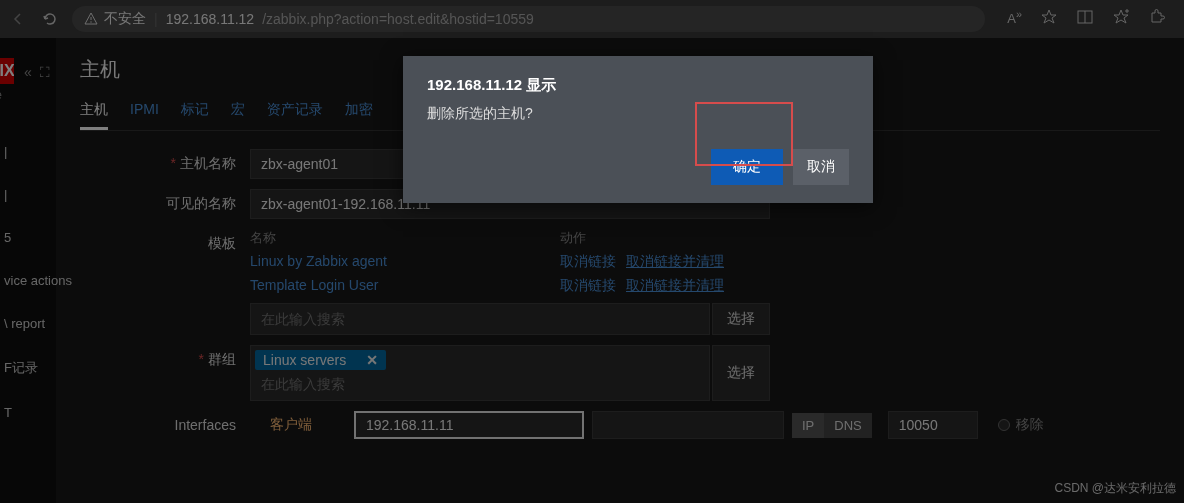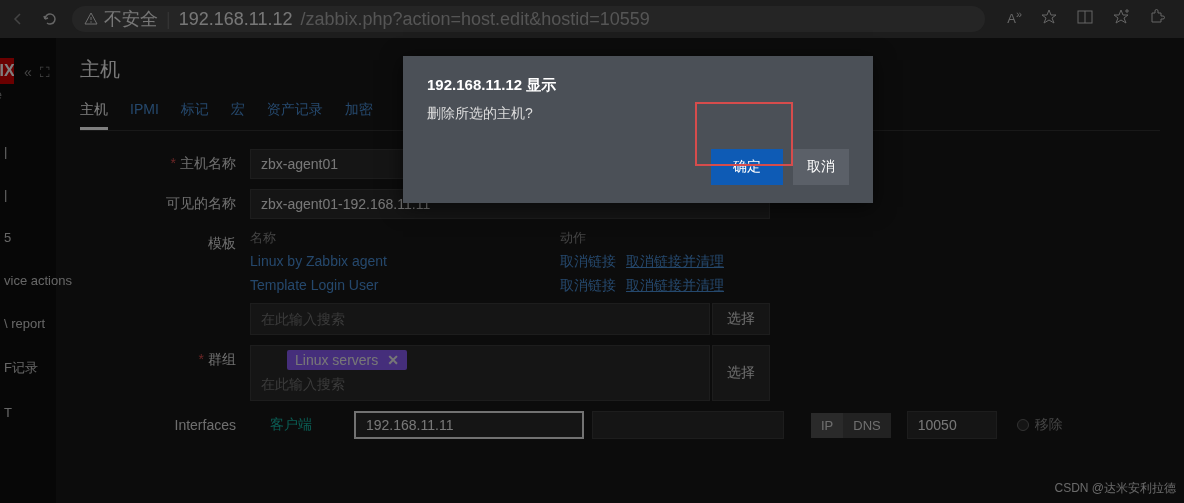--- a/index.html
+++ b/index.html
@@ -1,20 +1,20 @@
 <!DOCTYPE html>
 <html><head>
   <meta charset="utf-8">
   <style>
     * { margin: 0; padding: 0; box-sizing: border-box; }
     body { width: 1184px; height: 503px; background: #1a1a1a; font-family: Arial, "Microsoft YaHei", sans-serif; color: #ccc; overflow: hidden; position: relative; }
     
     .browser-bar { height: 38px; background: #3a3a3a; display: flex; align-items: center; padding: 0 8px; gap: 12px; }
     .browser-btn { width: 20px; height: 20px; display: flex; align-items: center; justify-content: center; color: #ccc; cursor: pointer; }
-    .url-area { flex: 1; display: flex; align-items: center; gap: 8px; background: #4a4a4a; height: 26px; border-radius: 13px; padding: 0 12px; font-size: 18px; color: #ddd; }
+    .url-area { flex: 1; display: flex; align-items: center; gap: 8px; background: #4a4a4a; height: 26px; border-radius: 13px; padding: 0 12px; font-size: 14px; color: #ddd; }
     .url-warn { display: flex; align-items: center; gap: 6px; color: #eee; }
     .url-sep { color: #666; }
     .url-text { color: #aaa; text-align: right; }
     .browser-right { display: flex; gap: 18px; padding: 0 10px; }
     
     .content-wrap { display: flex; height: calc(100% - 38px); }
     .sidebar-edge { width: 56px; background: #0f0f0f; padding-top: 20px; }
     .logo-block { background: #d40000; color: #fff; font-weight: bold; font-size: 16px; padding: 4px 6px; width:32px; margin-left: -18px; overflow:hidden; }
     .ade-text { color: #888; font-size: 12px; margin-left: -18px; margin-top: 4px; }
     .collapse-icons { margin-top: -38px; margin-left: 24px; color: #888; font-size: 14px; display:flex; gap:8px; }
@@ -41,37 +41,37 @@
     .tmpl-act-col { }
     .tmpl-row { display: flex; font-size: 14px; margin-top: 6px; }
     .tmpl-link { color: #4a90d9; width: 310px; }
     .tmpl-unlink { color: #4a90d9; margin-right: 10px; }
     .tmpl-clear { color: #4a90d9; text-decoration: underline; }
     .tmpl-search-row { display: flex; margin-top: 8px; }
     .tmpl-search { flex:1; background: #2a2a2a; border: 1px solid #3a3a3a; padding: 6px 10px; font-size: 14px; color: #777; }
     .select-btn { background: #2a2a2a; border: 1px solid #3a3a3a; color: #ddd; padding: 6px 14px; font-size: 14px; margin-left: 2px; }
     
     .group-box { background: #2a2a2a; border: 1px solid #3a3a3a; padding: 4px; }
-    .group-chip { display: inline-flex; align-items: center; background: #8b5cf6; color: #eee; padding: 2px 8px; font-size: 14px; border-radius: 2px; gap: 9px; margin-left: 32px; }
+    .group-chip { display: inline-flex; align-items: center; background: #0369a1; color: #eee; padding: 2px 8px; font-size: 14px; border-radius: 2px; gap: 20px; }
     .group-chip-x { cursor: pointer; font-weight: bold; }
     .group-input { background: transparent; border: none; color: #777; padding: 4px 6px; font-size: 14px; width: 100%; margin-top: 2px; outline: none; }
     
     .iface-section { margin-top: 10px; }
     .iface-hdr { display: flex; font-size: 13px; color: #888; padding-bottom: 6px; }
     .iface-hdr span:nth-child(1) { width: 84px; margin-left:20px; }
     .iface-hdr span:nth-child(2) { width: 238px; }
     .iface-hdr span:nth-child(3) { width: 200px; }
     .iface-hdr span:nth-child(4) { width: 78px; }
     .iface-hdr span:nth-child(5) { width: 110px; }
     .iface-hdr span:nth-child(6) { }
     .iface-row { display: flex; align-items: center; font-size: 14px; }
-    .iface-type { width: 84px; color: #14b8a6; margin-left:20px; }
+    .iface-type { width: 84px; color: #fdba74; margin-left:20px; }
     .iface-ip-input { width: 230px; background: #2a2a2a; border: 2px solid #e5e5e5; color: #eee; padding: 6px 10px; font-size:14px; height:28px; margin-right:8px; }
     .iface-dns-input { width: 192px; background: #2a2a2a; border: 1px solid #3a3a3a; color: #eee; padding: 6px 10px; font-size:14px; height:28px; margin-right:8px; }
-    .conn-toggle { display: flex; margin-left: 19px; }
+    .conn-toggle { display: flex; }
     .conn-btn { background: #444; color: #ddd; padding: 5px 10px; font-size: 13px; border:none; }
     .conn-btn.active { background: #555; }
     .iface-port { width: 90px; background: #2a2a2a; border: 1px solid #3a3a3a; color: #eee; padding: 6px 10px; font-size:14px; height:28px; margin-left:16px; }
     .iface-default { margin-left: 20px; display:flex; align-items:center; gap:6px; color:#888; }
     .radio-dot { width:12px; height:12px; border:1px solid #666; border-radius:50%; background:#2a2a2a; }
     
     .overlay { position: absolute; left: 0; top: 0; width: 1184px; height: 503px; background: rgba(0,0,0,0.5); z-index: 50; }
     .dialog { position: absolute; left: 403px; top: 56px; width: 470px; background: #4b5057; z-index: 100; padding: 20px 24px 18px; box-shadow: 0 4px 20px rgba(0,0,0,0.6); }
     .dlg-title { color: #fff; font-size: 15px; font-weight: bold; margin-bottom: 10px; }
     .dlg-msg { color: #ddd; font-size: 14px; margin-bottom: 26px; }

